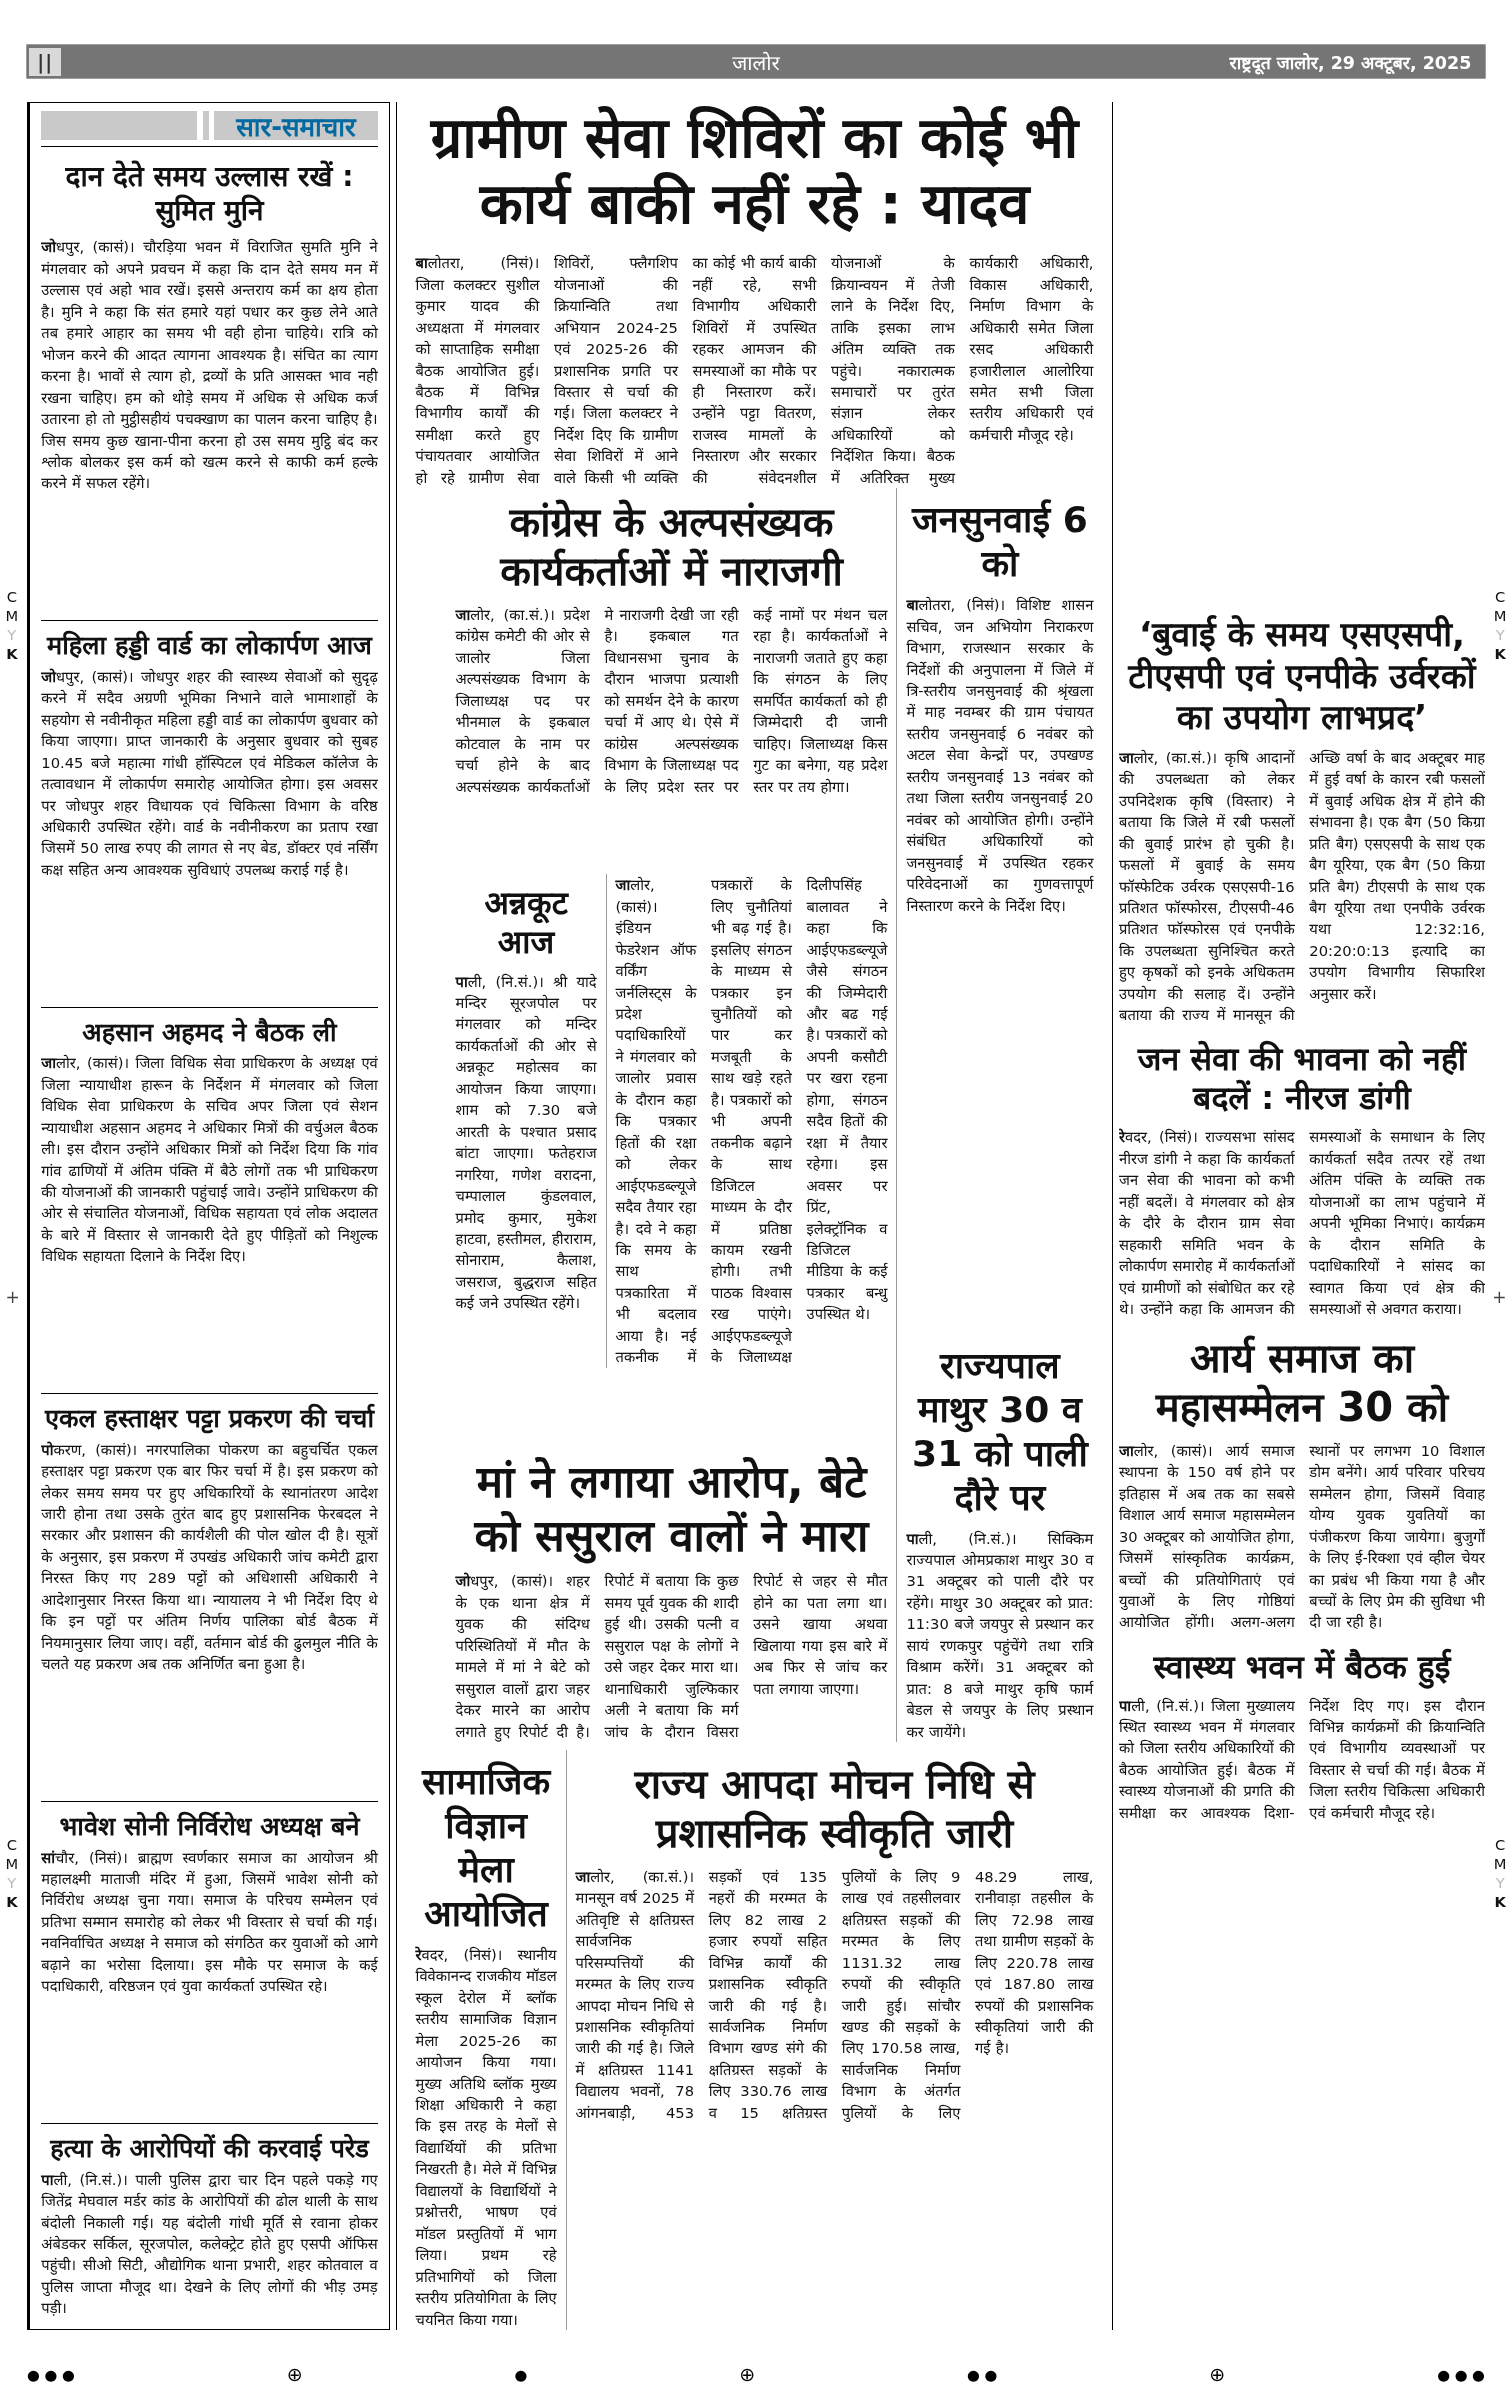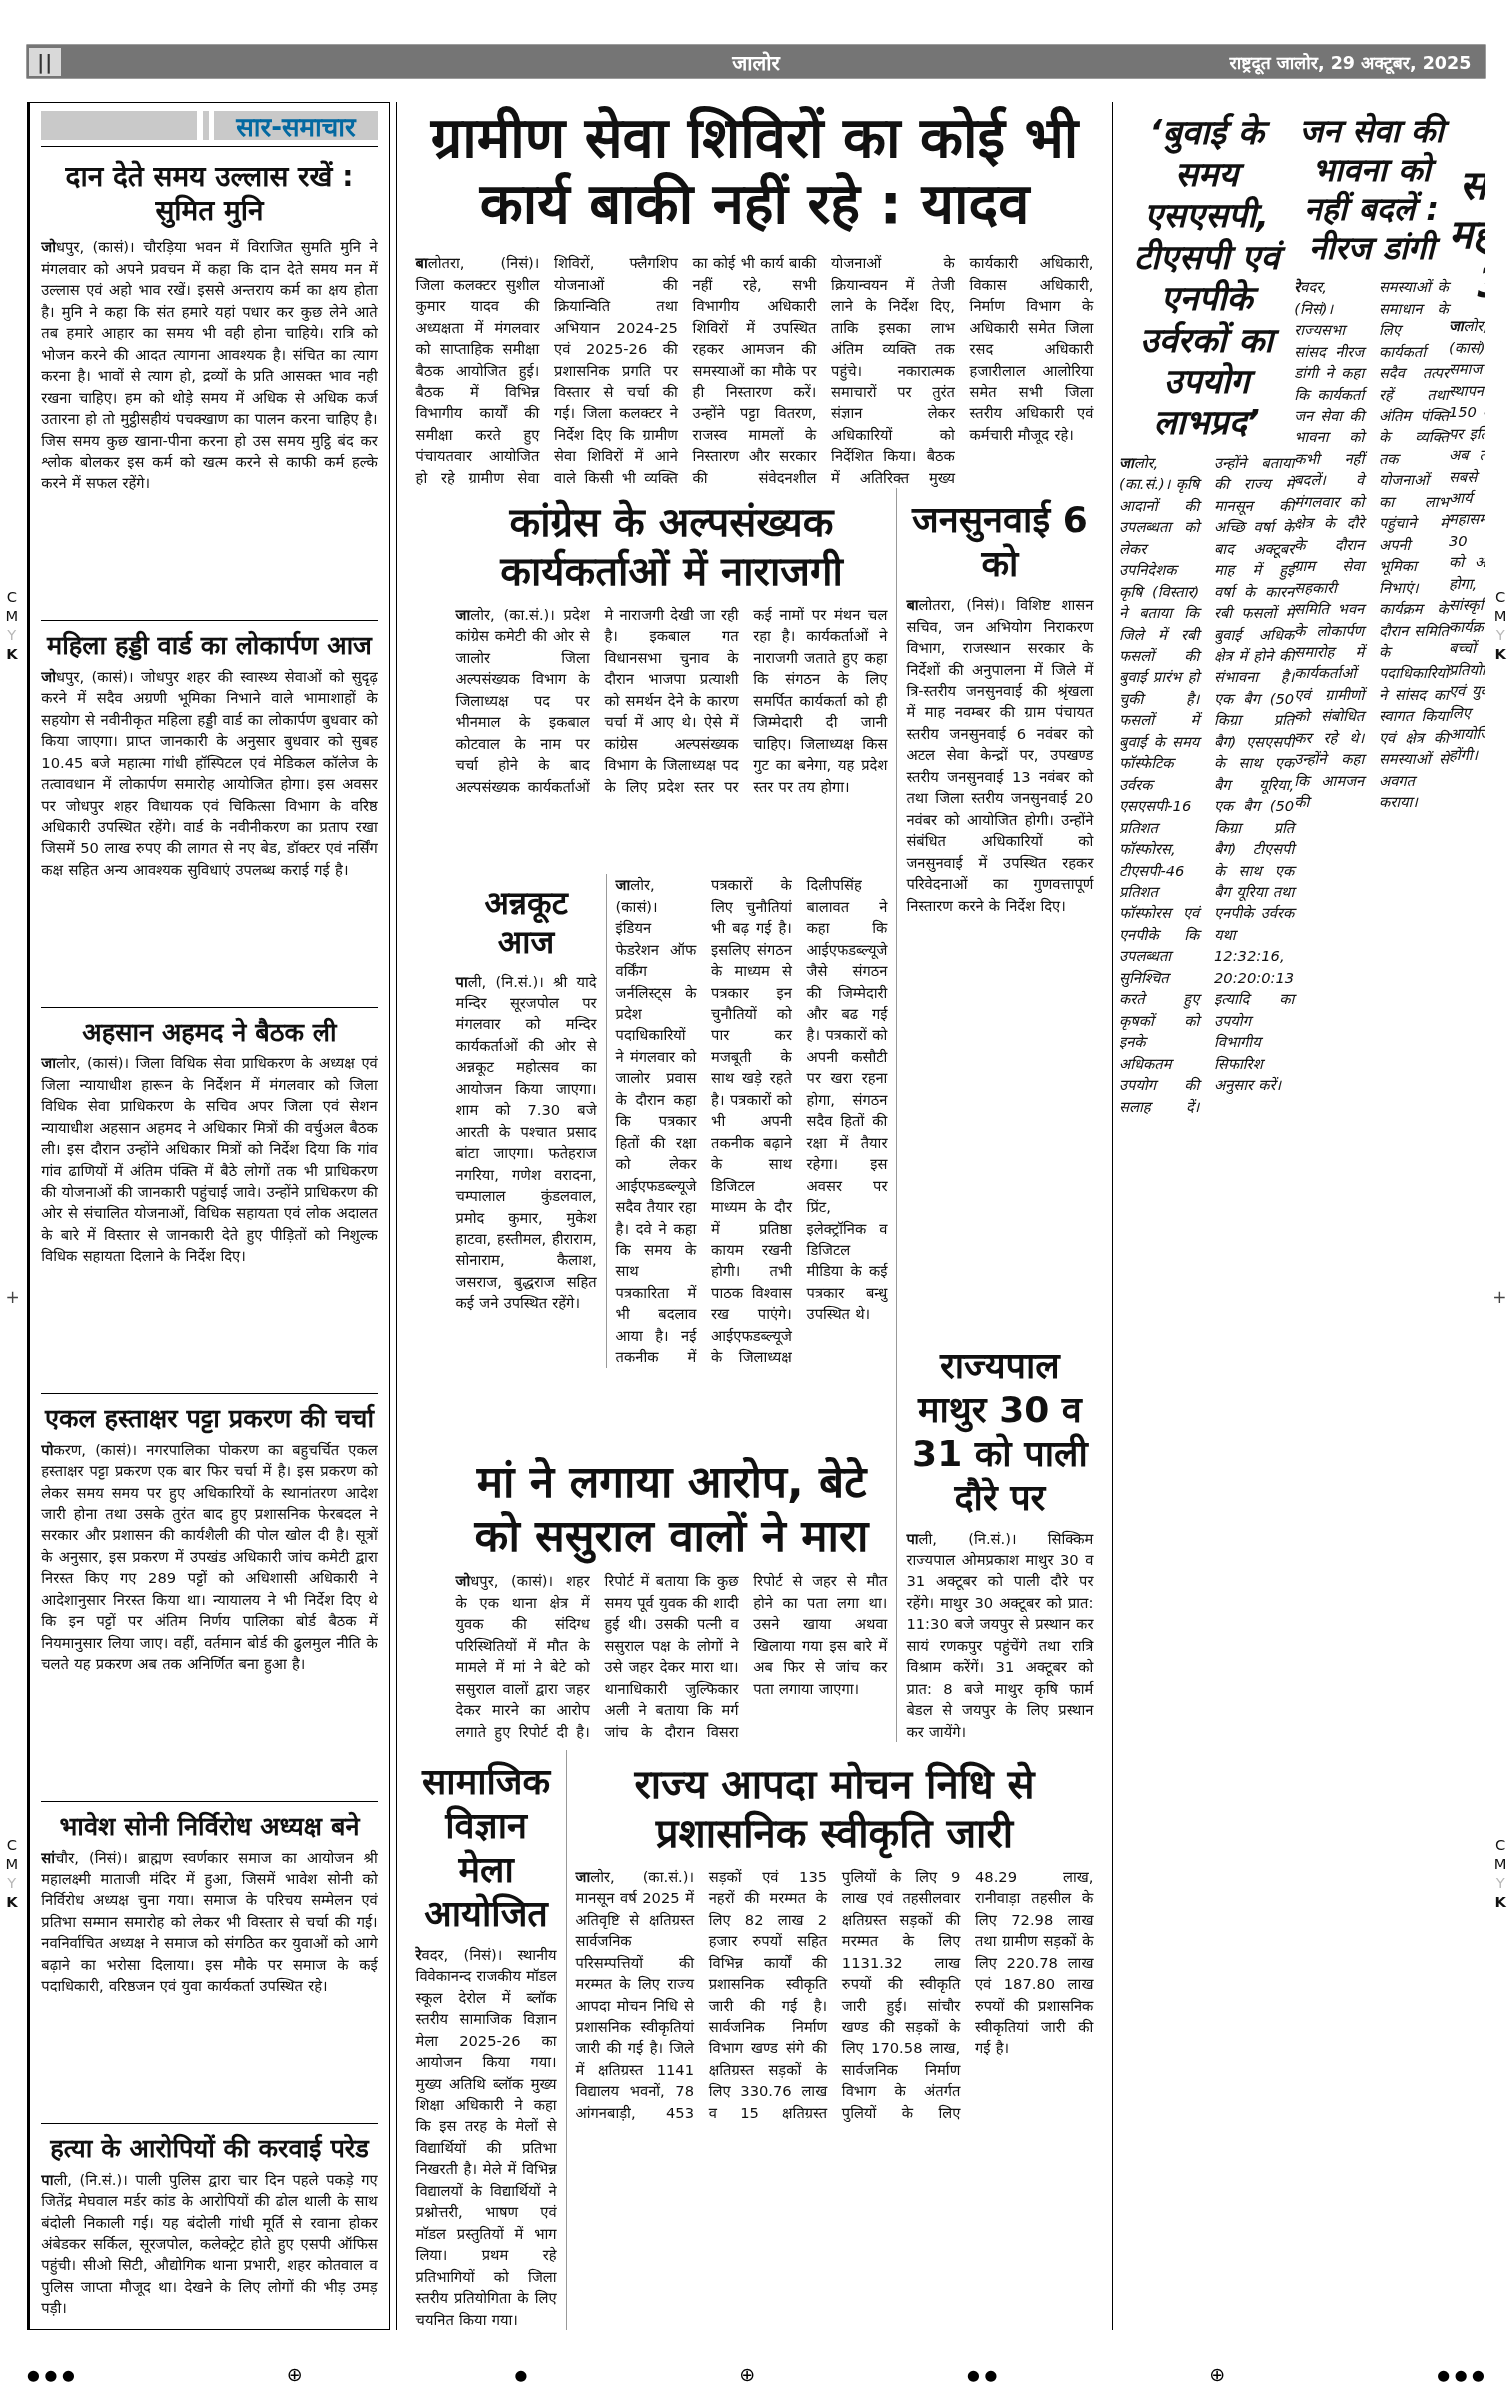--- a/index.html
+++ b/index.html
@@ -11,37 +11,37 @@
   
   .masthead{
     display:flex; align-items:center; height:33px; background:#757575; color:#fff;
     position:relative; box-shadow:0 0 0 0.6px #5d5d5d;
   }
   .fold-box{
     width:32px; height:28px; margin-left:2.3px; background:#d9d9d9; color:#333;
     display:flex; align-items:center; justify-content:center;
     font-size:19px; font-weight:bold; letter-spacing:1.1px;
   }
-  .mast-center{position:absolute; left:0; right:0; text-align:center; font-size:20.3px; font-weight:bold;}
+  .mast-center{position:absolute; left:0; right:0; text-align:center; font-size:20.3px; font-weight:normal;}
   .mast-right{margin-left:auto; padding-right:13.6px; font-size:17.5px; font-weight:bold; z-index:1;}
   
   .content{display:flex; margin-top:24px; height:2228px;}
   .col-left{
     width:363px; flex:0 0 auto; border:1.7px solid #000; border-left:3.4px solid #000;
     padding:8px 11.3px 10.2px 11.3px; box-sizing:border-box;
     display:flex; flex-direction:column; justify-content:space-between; overflow:hidden;
   }
   .col-center{
     flex:1 1 auto; padding:0 19px; box-sizing:border-box;
     border-left:0.6px solid #000; border-right:0.6px solid #000; margin-left:5.6px; margin-right:5.6px;
     display:flex; flex-direction:column; overflow:hidden;align-items:flex-end;
   }
   .col-right{
-    width:366px; flex:0 0 auto; display:flex; flex-direction:row;
-    justify-content:flex-start; overflow:hidden;font-style:italic;
+    width:366px; flex:0 0 auto; display:flex; flex-direction:column;
+    justify-content:center; overflow:hidden;
   }
   
   .body-text{font-size:14.7px; line-height:1.46; text-align:justify; word-spacing:0.6px;}
   .body-text::first-letter{font-weight:bold;}
   .cols-2{column-count:2; column-gap:14.7px;}
   .cols-3{column-count:3; column-gap:14.7px;}
   .cols-4{column-count:4; column-gap:14.7px;}
   .cols-5{column-count:5; column-gap:14.7px;}
   .hl{font-weight:bold; text-align:center; line-height:1.22; margin:10.2px 0 8px 0;}
   .hl-main{font-size:56px; line-height:1.18; margin:3.4px 0 14.7px 0;}

